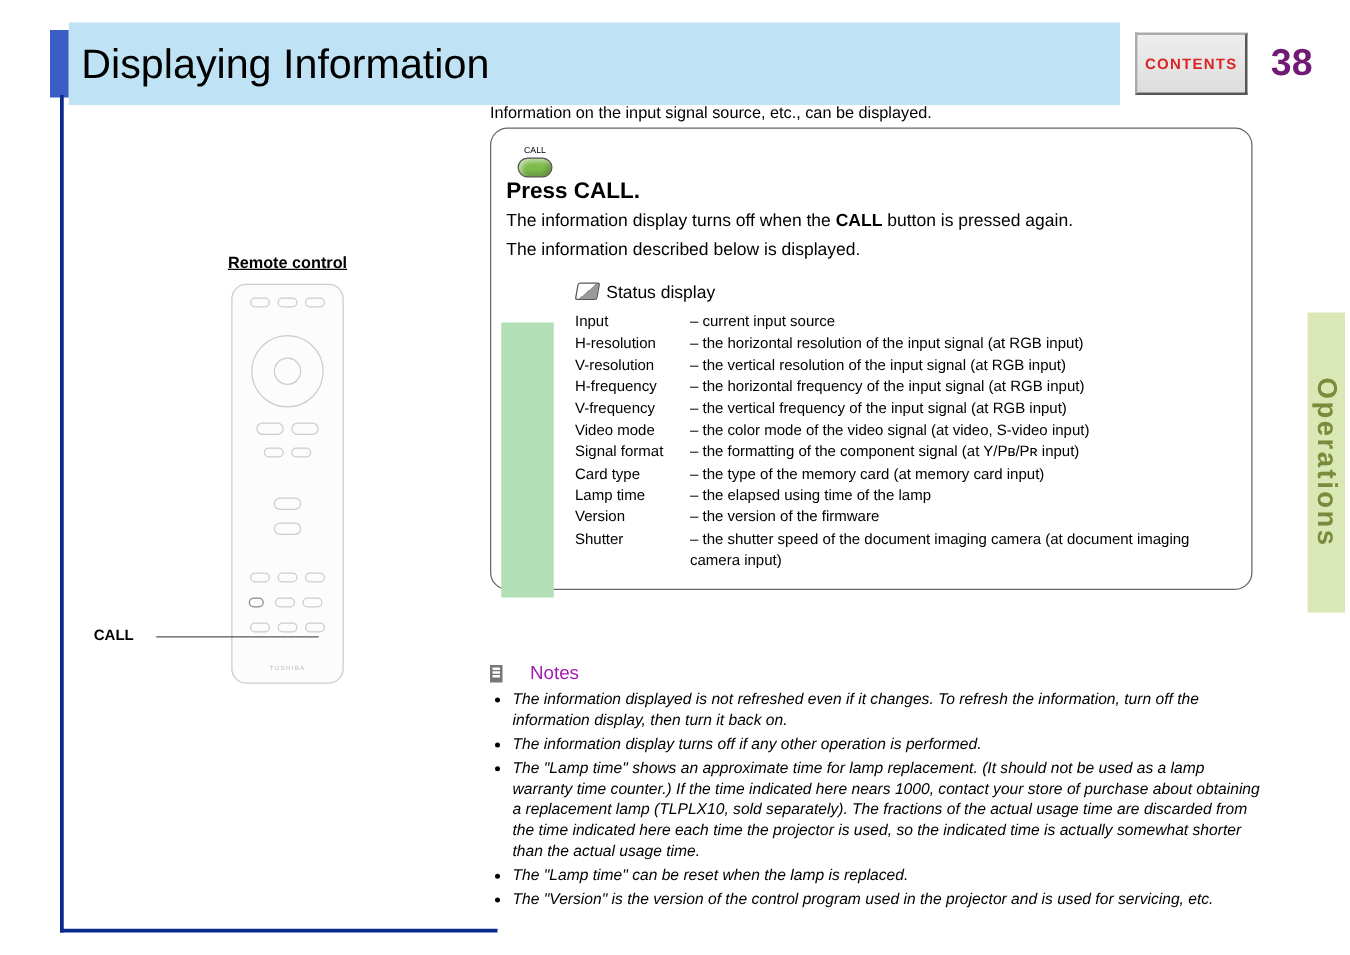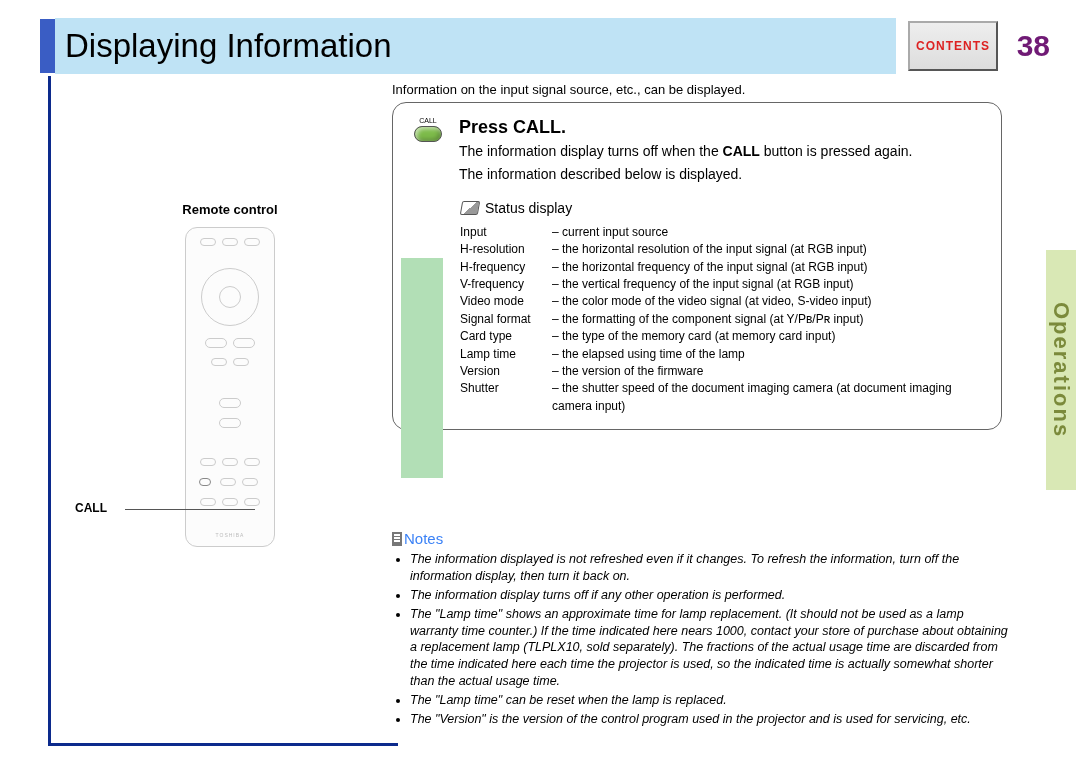--- a/index.html
+++ b/index.html
@@ -16,21 +16,21 @@
     top: 18px; left: 40px; right: 30px;
     display: flex; align-items: center;
   }
   .blue-bar {
     width: 15px; height: 54px;
     background: #3a5dc4;
     margin-right: 0;
   }
   .title-box {
     background: #bfe3f5;
-    height: 56px;
+    height: 66px;
     flex: 1;
     display: flex; align-items: center;
     padding-left: 10px;
   }
   .title-box h1 { font-size: 33px; font-weight: 500; color:#000; }
   .contents-btn {
     margin-left: 12px;
     border: 2px outset #aaa;
     padding: 16px 6px;
     font-size: 12px;
@@ -75,20 +75,21 @@
   .intro {
     position: absolute;
     left: 332px; top: 0;
     font-size: 13px;
   }
   .left-col {
     position: absolute;
     left: 20px; top: 120px;
     width: 300px;
     text-align: center;
+    text-decoration: underline;
   }
   .remote-label { font-size: 13px; font-weight: bold; }
   .remote-body {
     margin: 10px auto 0 auto;
     width: 90px; height: 320px;
     border: 1px solid #ccc;
     border-radius: 12px;
     position: relative;
     background: #fcfcfc;
   }
@@ -122,21 +123,21 @@
   .remote-wrap{ position:relative; display:inline-block; }
 
   .panel {
     position: absolute;
     left: 332px; top: 20px;
     width: 610px;
     border: 1.5px solid #666;
     border-radius: 14px;
     padding: 14px 12px 14px 12px;
   }
-  .panel-top { display:flex; align-items:flex-start; }
+  .panel-top { display:flex; align-items:flex-start;flex-direction:column; }
   .call-btn-ico {
     width: 46px;
     display:flex; flex-direction:column; align-items:center;
     margin-right: 8px;
   }
   .call-btn-ico .ico {
     width: 28px; height: 16px; border-radius: 8px;
     background: #7dbb4a; border:1px solid #555;
     box-shadow: inset 2px 2px 4px rgba(255,255,255,.6), inset -2px -2px 4px rgba(0,0,0,.25);
   }
@@ -158,24 +159,24 @@
   }
   .status-table {
     margin-left: 55px;
     font-size: 12px;
     line-height: 1.45;
   }
   .status-table .srow { display: flex; }
   .status-table .k { width: 92px; flex: none;}
   .status-table .d { flex:1;}
   .notes-head {
-    color: #3b82f6;
+    color: #a21caf;
     font-size: 15px;
     margin-top: 18px;
-    display:flex; align-items:center; gap:2px;
+    display:flex; align-items:center; gap:22px;
   }
   .notes-ico {
     width:10px; height:14px; background:#777; position:relative;
   }
   .notes-ico::after{content:""; position:absolute; top:2px; left:2px; width:6px; height:2px; background:#fff; box-shadow:0 3px 0 #fff, 0 6px 0 #fff;}
   .notes {
     position: absolute;
     left: 332px; top: 430px;
     width: 620px;
   }
@@ -270,20 +271,24 @@
       <span>Status display</span>
     </div>
     <div class="status-table" id="status-table">
         <div class="srow">
           <div class="k">Input</div>
           <div class="d">– current input source</div>
         </div>
         <div class="srow">
           <div class="k">H-resolution</div>
           <div class="d">– the horizontal resolution of the input signal (at RGB input)</div>
+        </div>
+        <div class="srow">
+          <div class="k">V-resolution</div>
+          <div class="d">– the vertical resolution of the input signal (at RGB input)</div>
         </div>
         <div class="srow">
           <div class="k">H-frequency</div>
           <div class="d">– the horizontal frequency of the input signal (at RGB input)</div>
         </div>
         <div class="srow">
           <div class="k">V-frequency</div>
           <div class="d">– the vertical frequency of the input signal (at RGB input)</div>
         </div>
         <div class="srow">

